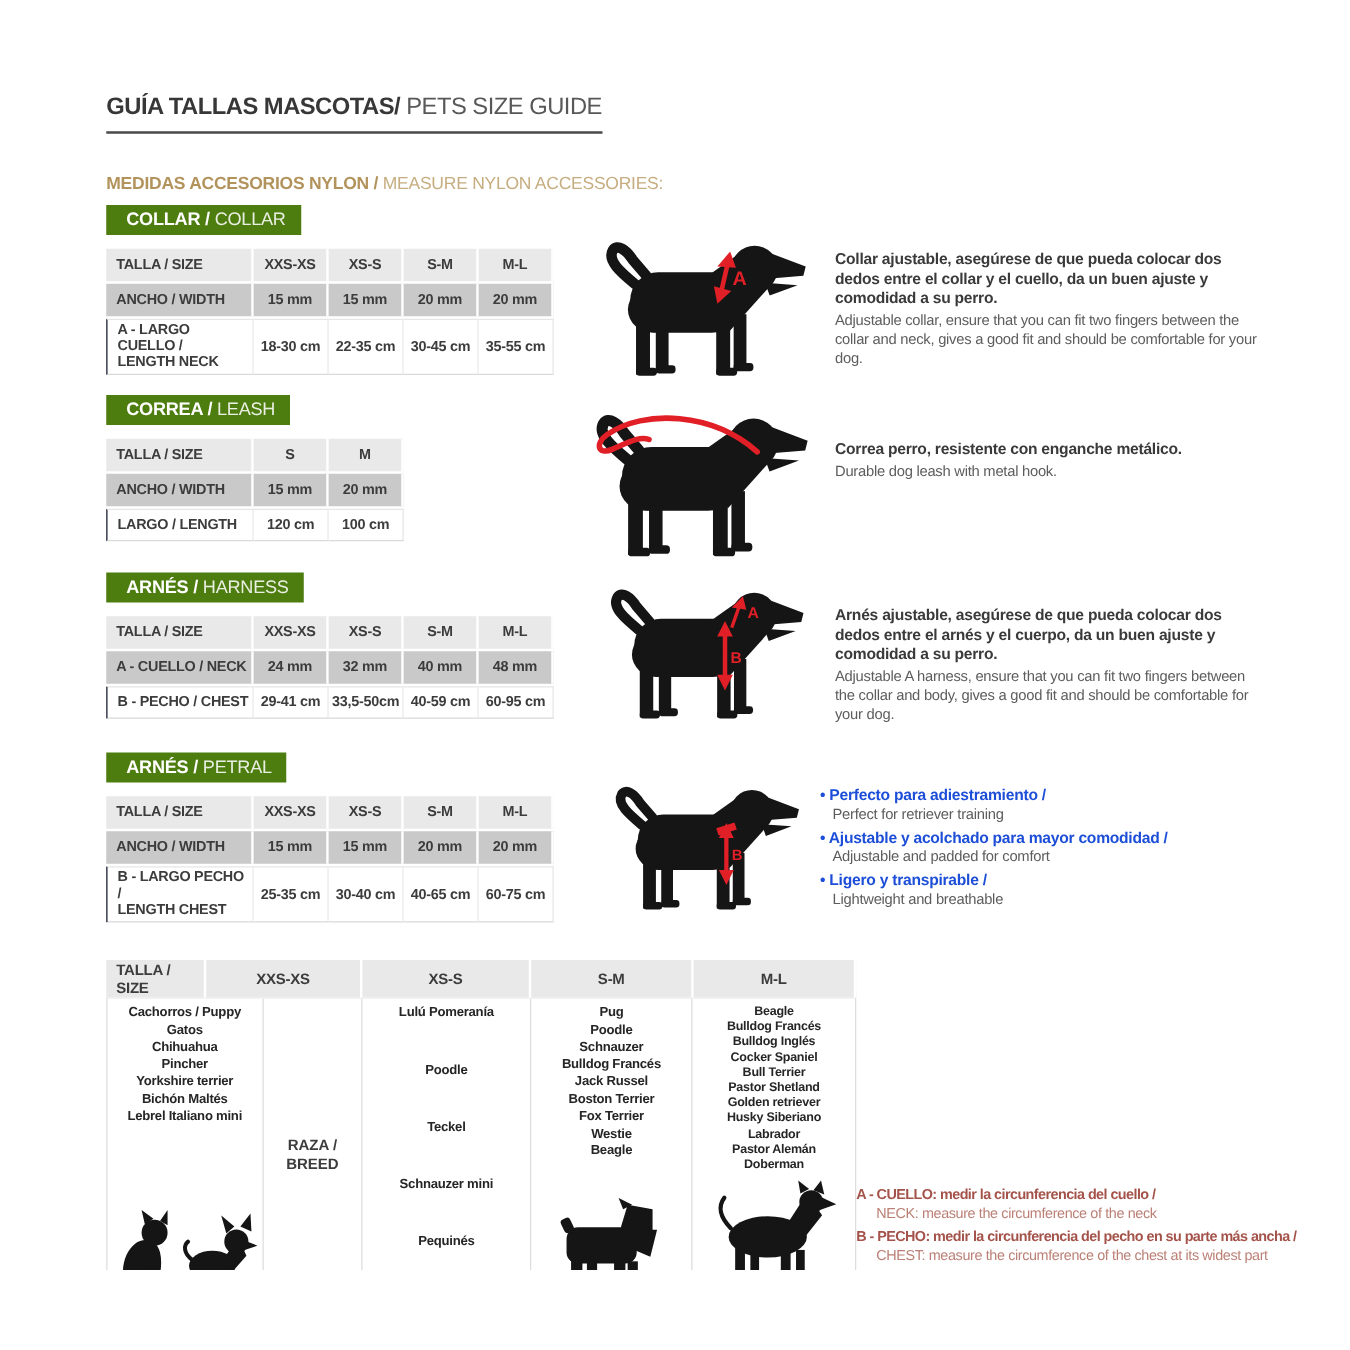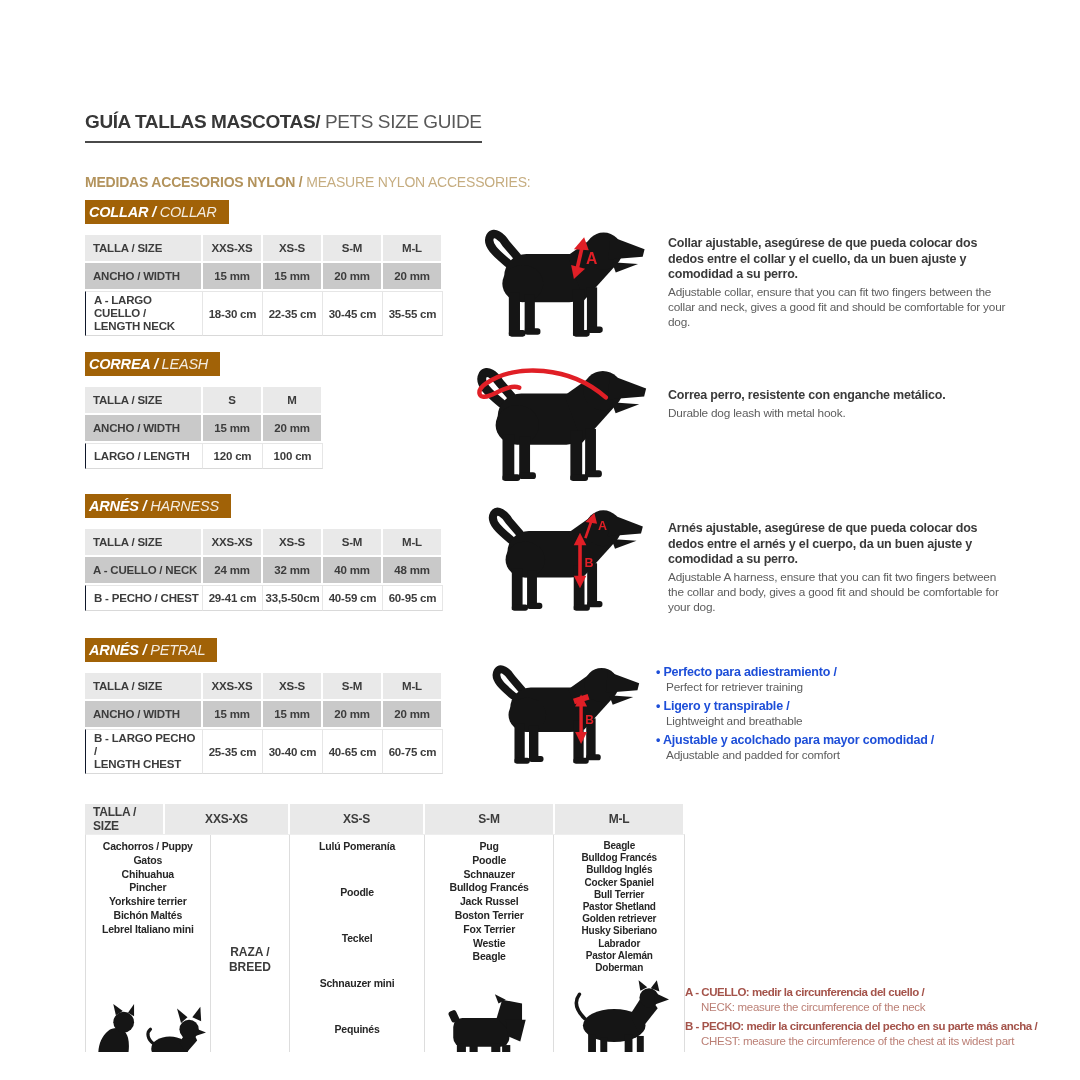--- a/index.html
+++ b/index.html
@@ -1,32 +1,32 @@
 <!DOCTYPE html>
 <html><head>
 <meta charset="utf-8">
 <style>
   html,body{margin:0;padding:0;background:#fff;}
   .page{position:relative;width:1080px;height:1016px;background:#fff;overflow:hidden;
-        font-family:"Liberation Sans",sans-serif;color:#3d3d3d;margin-top:36px;}
+        font-family:"Liberation Sans",sans-serif;color:#3d3d3d;}
 
   
   #title{position:absolute;left:85px;top:62px;border-bottom:2px solid #4a4a4a;
          padding-bottom:8px;min-width:372px;font-size:19px;letter-spacing:-.4px;white-space:nowrap;}
   .t-es{font-weight:bold;color:#373737;}
   .t-en{font-weight:400;color:#585858;}
   #subtitle{position:absolute;left:85px;top:126px;font-size:14px;letter-spacing:-.2px;white-space:nowrap;}
   .s-es{font-weight:bold;color:#b3935c;}
   .s-en{font-weight:400;color:#c6ad80;}
 
   
   section{position:absolute;left:85px;width:995px;}
   #sec-collar{top:164px;} #sec-leash{top:316px;} #sec-harness{top:458px;} #sec-petral{top:602px;}
-  .badge{display:inline-block;background:#a16207;color:#fff;font-size:14.5px;
-         padding:4px 12px 4px 4px;letter-spacing:-.2px;white-space:nowrap;font-style:italic;}
+  .badge{display:inline-block;background:#4d7c0f;color:#fff;font-size:14.5px;
+         padding:4px 12px 4px 16px;letter-spacing:-.2px;white-space:nowrap;}
   .badge .b-es{font-weight:bold;}
   .badge .b-en{font-weight:400;opacity:.88;}
 
   
   .acc-table{margin-top:11px;font-size:12px;}
   .trow{display:flex;margin-bottom:2px;align-items:stretch;}
   .cell{display:flex;align-items:center;justify-content:center;min-height:26px;
         box-sizing:border-box;text-align:center;font-weight:bold;color:#3c3c3c;
         padding:2px 2px;border-right:2px solid #fff;letter-spacing:-.2px;}
   .cell.lab{width:118px;justify-content:flex-start;text-align:left;padding-left:8px;
@@ -302,26 +302,26 @@
     <text x="114" y="73" font-size="14" font-family="Liberation Sans, sans-serif" font-weight="bold" fill="#e01f26">B</text>
           </g>
         </svg>
       </div>
     <div class="bullets">
         <div class="bullet">
           <div class="bl-es">Perfecto para adiestramiento /</div>
           <div class="bl-en">Perfect for retriever training</div>
         </div>
         <div class="bullet">
+          <div class="bl-es">Ajustable y acolchado para mayor comodidad /</div>
+          <div class="bl-en">Adjustable and padded for comfort</div>
+        </div>
+        <div class="bullet">
           <div class="bl-es">Ligero y transpirable /</div>
           <div class="bl-en">Lightweight and breathable</div>
-        </div>
-        <div class="bullet">
-          <div class="bl-es">Ajustable y acolchado para mayor comodidad /</div>
-          <div class="bl-en">Adjustable and padded for comfort</div>
         </div>
       </div>
   </section>
 
   <div id="breed">
       <div class="b-hrow">
         <div class="b-hcell lab" style="width: 80px;">TALLA /  SIZE</div>
         <div class="b-hcell" style="width: 125px;">XXS-XS</div>
         <div class="b-hcell" style="width: 135px;">XS-S</div>
         <div class="b-hcell" style="width: 130px;">S-M</div>

